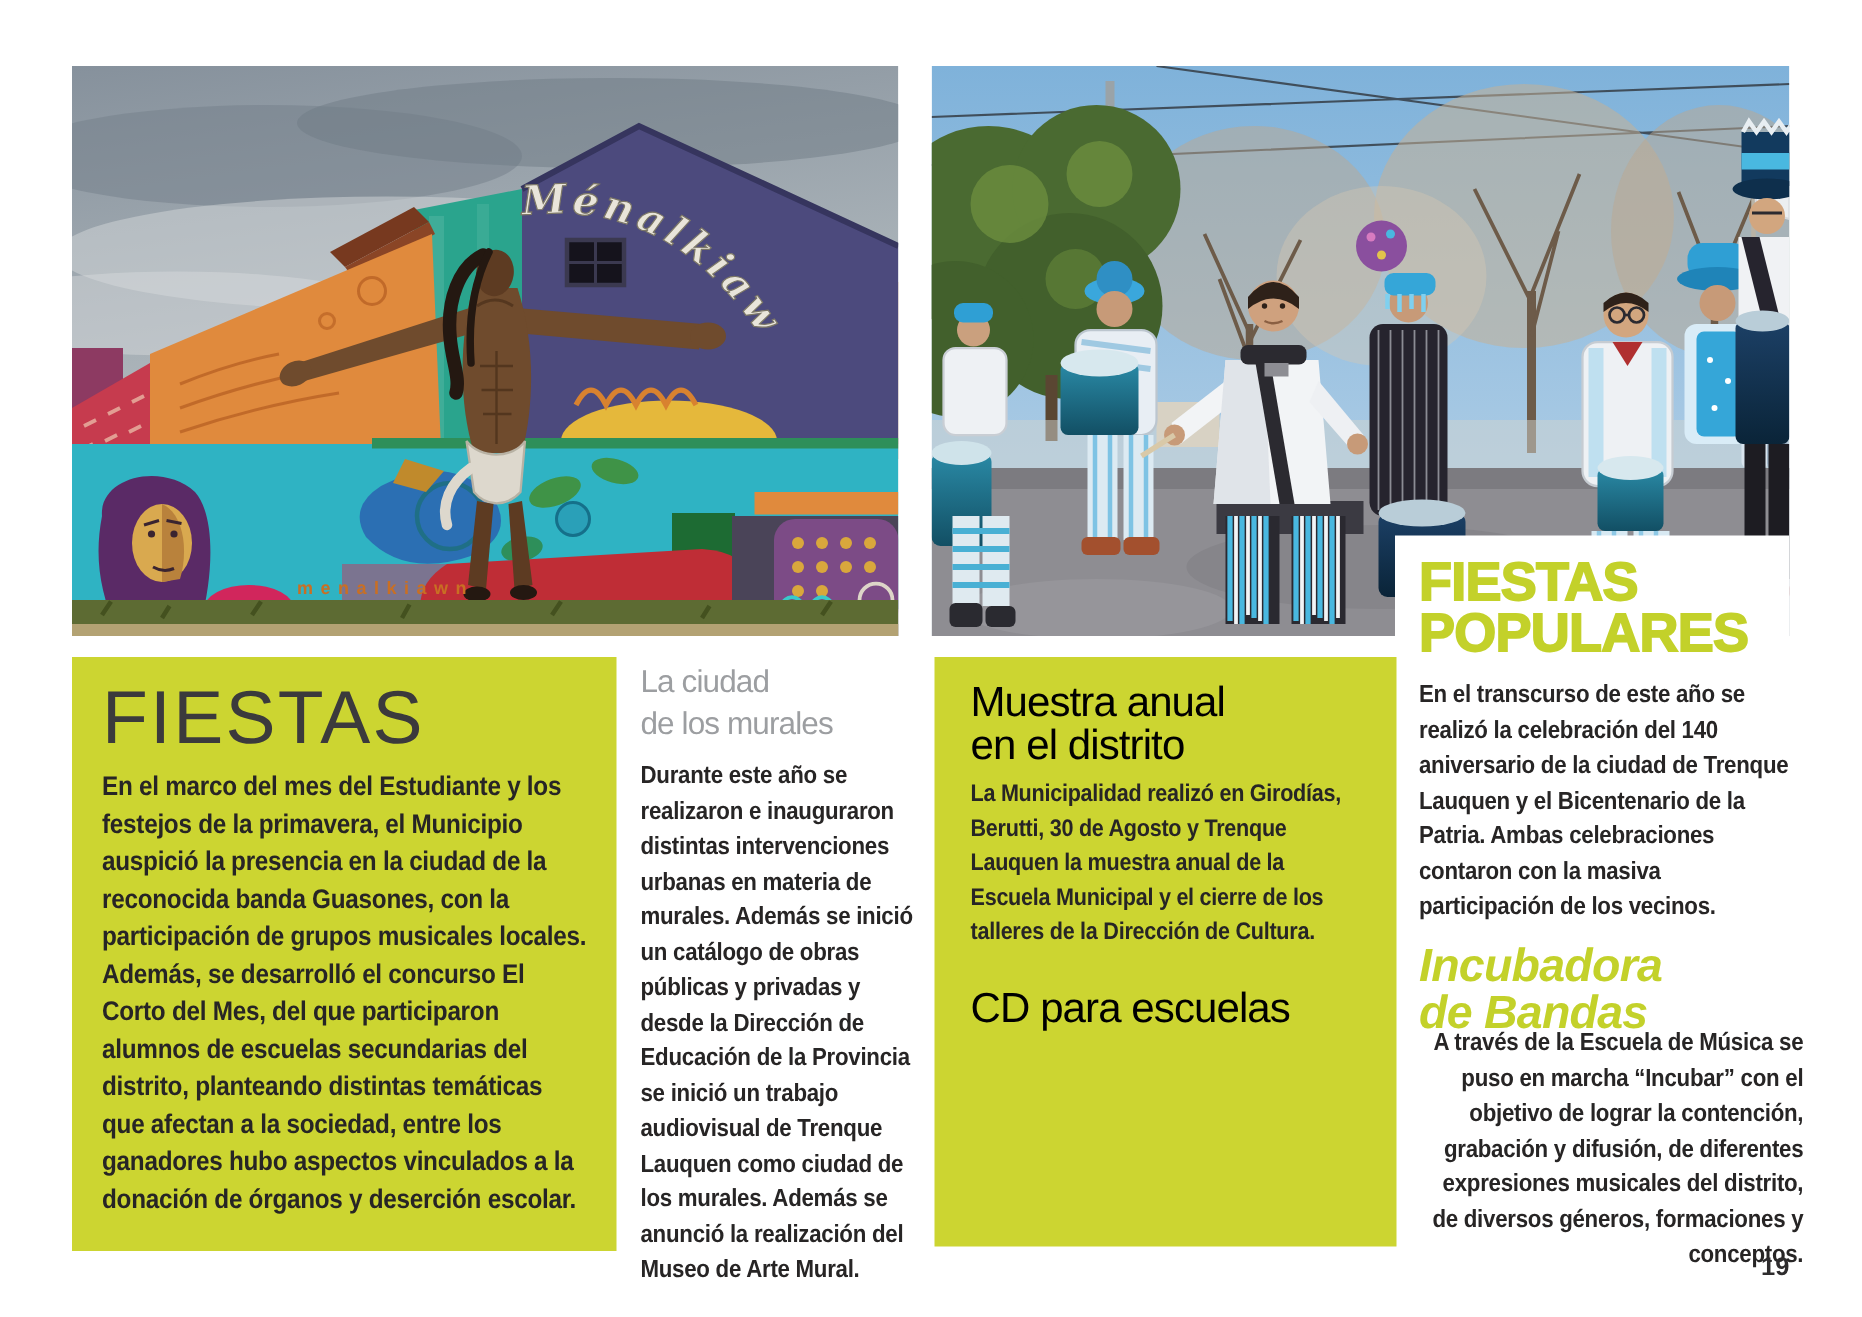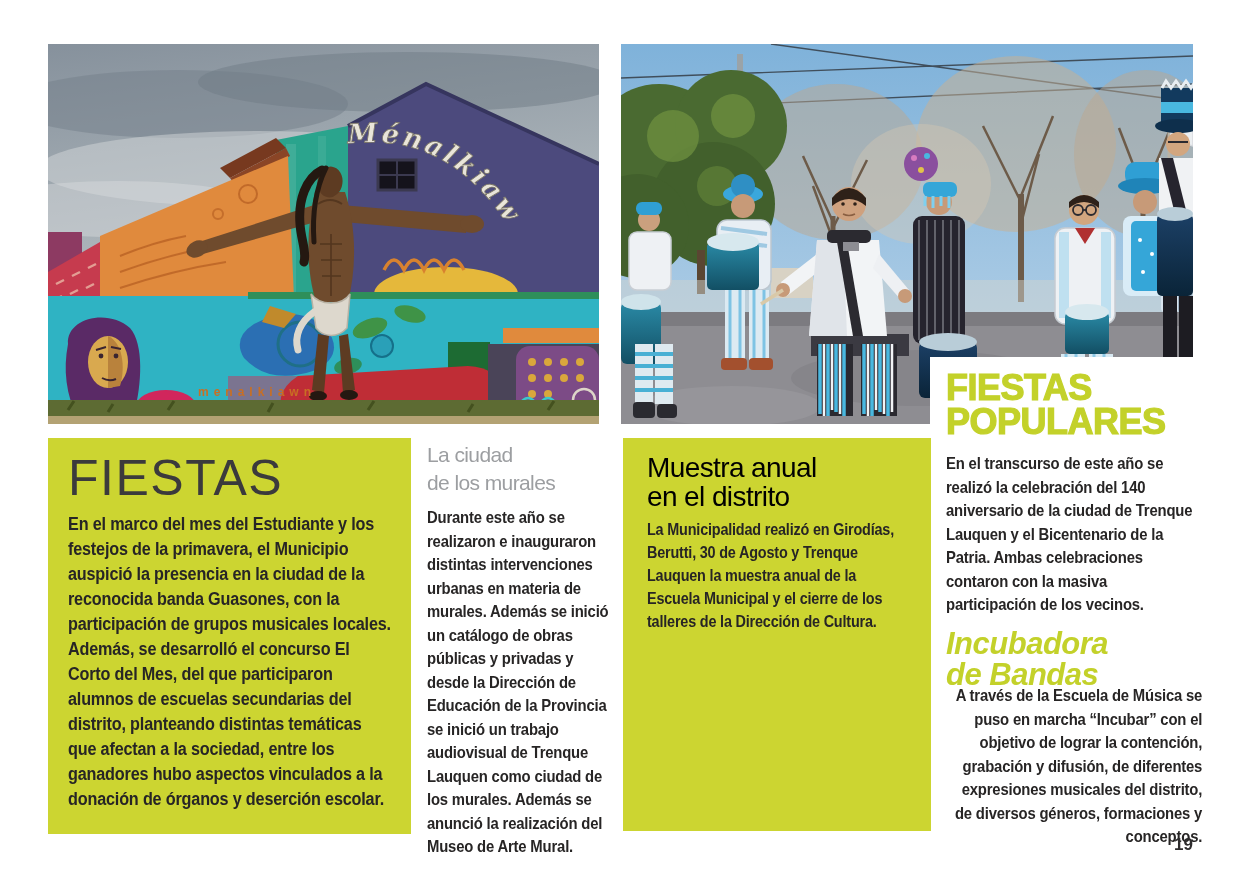--- a/index.html
+++ b/index.html
@@ -390,20 +390,21 @@
       <div class="inner">Durante este año se realizaron e inauguraron distintas intervenciones urbanas en materia de murales. Además se inició un catálogo de obras públicas y privadas y desde la Dirección de Educación de la Provincia se inició un trabajo audiovisual de Trenque Lauquen como ciudad de los murales. Además se anunció la realización del Museo de Arte Mural.</div>
     </div>
   </div>
 
   <div class="green-box" id="box-muestra">
     <div class="box-heading">Muestra anual
 en el distrito</div>
     <div class="body-text bt-sm">
       <div class="inner">La Municipalidad realizó en Girodías, Berutti, 30 de Agosto y Trenque Lauquen la muestra anual de la Escuela Municipal y el cierre de los talleres de la Dirección de Cultura.</div>
     </div>
+    <div class="box-heading h2">CD para escuelas</div>
   </div>
 
   <div class="abs fiestas-title" id="fiestas-title-block">FIESTAS
 POPULARES</div>
 
   <div class="abs body-text bt-md" id="fiestas-body-block">
     <div class="inner">En el transcurso de este año se realizó la celebración del 140 aniversario de la ciudad de Trenque Lauquen y el Bicentenario de la Patria. Ambas celebraciones contaron con la masiva participación de los vecinos.</div>
   </div>
 
   <div class="abs incubadora-title" id="incubadora-title-block">Incubadora

